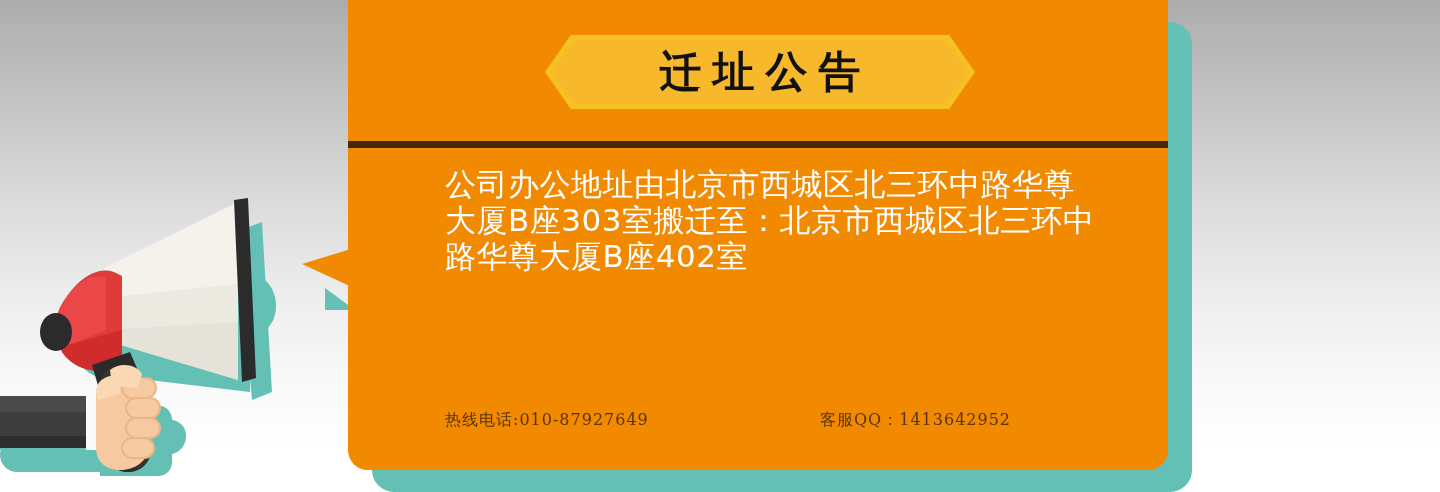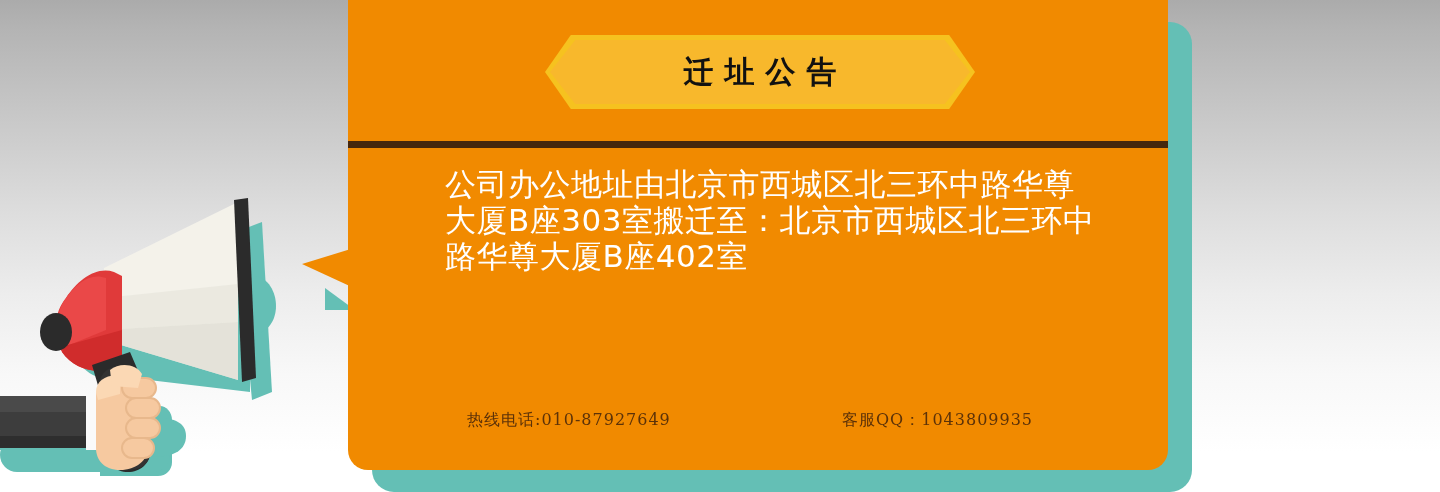--- a/index.html
+++ b/index.html
@@ -104,21 +104,21 @@
     background: #f8b82c;
     clip-path: polygon(6% 0%, 94% 0%, 100% 50%, 94% 100%, 6% 100%, 0% 50%);
   }
   .ribbon-title {
     position: absolute;
     inset: 0;
     display: flex;
     align-items: center;
     justify-content: center;
     color: #111111;
-    font-size: 30px;
+    font-size: 42px;
     font-weight: bold;
     letter-spacing: 11px;
     text-indent: 11px;
     line-height: 1;
     font-family: "DejaVu Sans", "Liberation Sans", sans-serif;
   }
 
   
   .body-copy {
     position: absolute;
@@ -137,21 +137,20 @@
     position: absolute;
     left: 97px;
     top: 434px;           
     width: 660px;
     display: flex;
     align-items: center;
     color: #5c3208;
     font-size: 16px;
     letter-spacing: 1px;
     font-family: "DejaVu Serif", "Liberation Serif", serif;
-    margin-left: 22px;
   }
   .footer-phone { width: 375px; }
   .footer-qq { flex: 1; }
 
   
   .megaphone {
     position: absolute;
     left: 0px;
     top: 180px;
     width: 360px;
@@ -228,17 +227,17 @@
       <div class="ribbon-inner"></div>
       <div class="ribbon-title">迁址公告</div>
     </div>
 
     <div class="divider"></div>
 
     <div class="body-copy">公司办公地址由北京市西城区北三环中路华尊大厦B座303室搬迁至：北京市西城区北三环中路华尊大厦B座402室</div>
 
     <div class="footer">
       <span class="footer-phone">热线电话:010-87927649</span>
-      <span class="footer-qq">客服QQ：1043809935</span>
+      <span class="footer-qq">客服QQ：1413642952</span>
     </div>
 
   </div>
 </div>
 
 </body></html>

